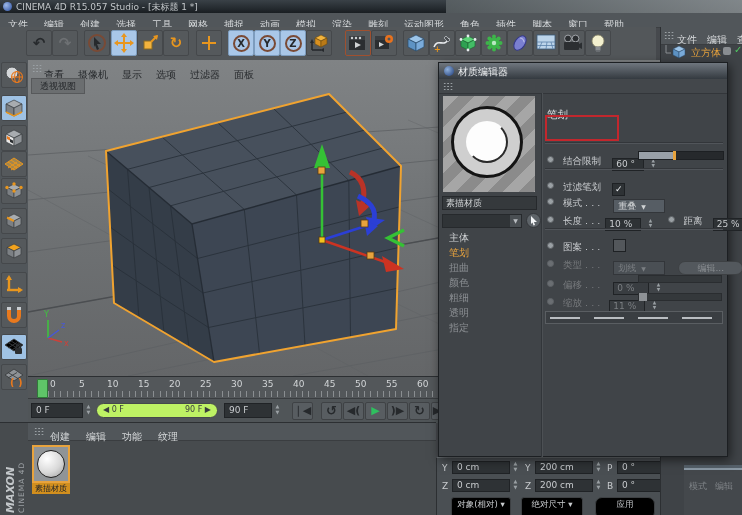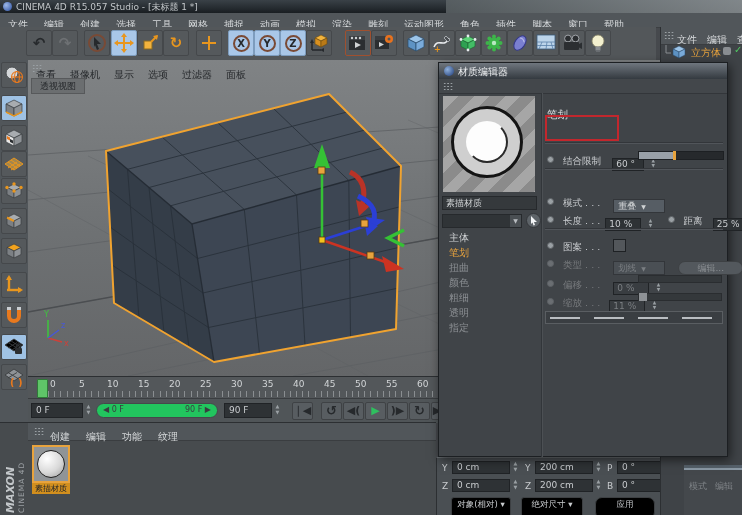--- a/index.html
+++ b/index.html
@@ -34,21 +34,21 @@
   
   .palette{left:0;top:60px;width:28px;height:362px;background:#51565a;border-right:1px solid #3a3d40;}
   .pbtn{position:absolute;left:1px;width:26px;height:26px;border:1px solid #45484b;border-radius:2px;
         background:#55595c;display:flex;align-items:center;justify-content:center;box-sizing:border-box;}
   .pbtn.active{background:#9fc2e4;}
 
   
   .viewport{left:28px;top:60px;width:632px;height:316px;overflow:hidden;
             background:linear-gradient(#808385 0%,#6e7173 55%,#646divider668 100%);
             background:linear-gradient(#808385 0%,#6e7173 55%,#646668 100%);}
-  .vpmenu{position:absolute;left:8px;top:3px;}
+  .vpmenu{position:absolute;left:16px;top:3px;}
   .vpmenu span{display:inline-block;margin-right:14px;font-size:10px;color:#26292c;}
   .vptab{position:absolute;left:3px;top:18px;height:14px;padding:0 8px;background:#6b6e70;
          border:1px solid #57595b;font-size:9px;color:#26292c;line-height:14px;}
   .grip{width:10px;height:9px;background-image:radial-gradient(#9aa0a4 .8px,transparent 1px);
         background-size:3.4px 3px;}
 
   
   .timeline{left:28px;top:376px;width:632px;height:22px;background:#53575a;border-top:1px solid #2c2f32;}
   .tick{position:absolute;top:2px;font-size:9px;color:#d2d5d7;}
   .playhead{position:absolute;left:9px;top:2px;width:9px;height:17px;background:#5fc468;border:1px solid #2f7a38;border-radius:1px;}
@@ -533,21 +533,21 @@
   <span class="tick" style="left:327px">50</span>
   <span class="tick" style="left:358px">55</span>
   <span class="tick" style="left:389px">60</span>
   <div class="abs" style="left:20px;top:14px;width:600px;height:6px;
        background-image:repeating-linear-gradient(90deg,#8a8e91 0 1px,transparent 1px 6.2px);"></div>
 </div>
 
 <div class="abs transport">
   <div class="fld" style="left:3px;top:4px;width:52px">0 F</div>
   <div class="spin" style="left:56px;top:4px">▲<br>▼</div>
-  <div class="abs" style="left:68px;top:4px;width:122px;height:15px;background:#22c55e;border:1px solid #45484b;border-radius:8px;box-sizing:border-box;">
+  <div class="abs" style="left:68px;top:4px;width:122px;height:15px;background:#bef264;border:1px solid #45484b;border-radius:8px;box-sizing:border-box;">
     <span style="position:absolute;left:6px;top:1px;font-size:8px;color:#3a3d40">◀ 0 F</span>
     <span style="position:absolute;right:6px;top:1px;font-size:8px;color:#3a3d40">90 F ▶</span>
   </div>
   <div class="fld" style="left:196px;top:4px;width:48px">90 F</div>
   <div class="spin" style="left:245px;top:4px">▲<br>▼</div>
   <div class="tpbtn" style="left:264px">❘◀</div>
   <div class="tpbtn" style="left:293px;font-size:13px">↺</div>
   <div class="tpbtn" style="left:315px">◀(</div>
   <div class="tpbtn" style="left:337px;color:#2fbf5f">▶</div>
   <div class="tpbtn" style="left:359px">)▶</div>
@@ -663,20 +663,25 @@
       <span class="plabel">结合限制</span>
       <span class="pfld" style="width:32px;margin-left:6px">60 °</span>
       <span class="pspin">▲<br>▼</span>
     </div>
     <div class="slider" style="left:96px;top:58px;width:86px">
       <div class="fill" style="width:34px"></div>
       <div class="thumbb" style="left:34px"></div>
     </div>
     <div class="phr" style="top:75px"></div>
 
+    <div class="prow" style="top:82px">
+      <span class="bullet"></span>
+      <span class="plabel">过滤笔划</span>
+      <span class="chk" style="margin-left:6px">✓</span>
+    </div>
 
     <div class="prow" style="top:98px">
       <span class="bullet"></span>
       <span class="plabel">模式 . . .</span>
       <span class="dd" style="margin-left:8px;width:52px"><span>重叠</span><span class="ar">▼</span></span>
     </div>
 
     <div class="prow" style="top:116px">
       <span class="bullet"></span>
       <span class="plabel">长度 . . .</span>

